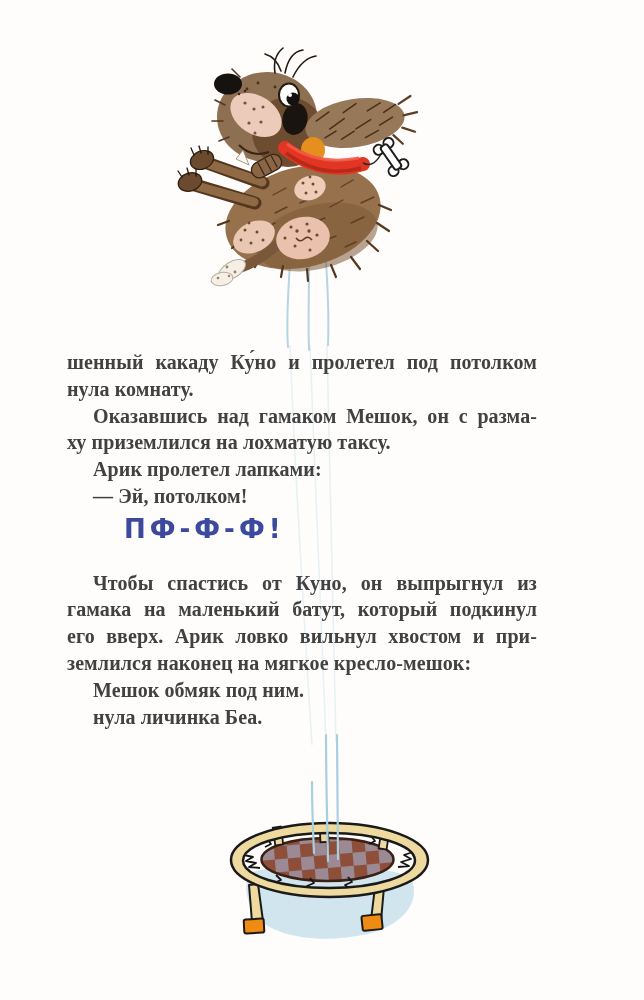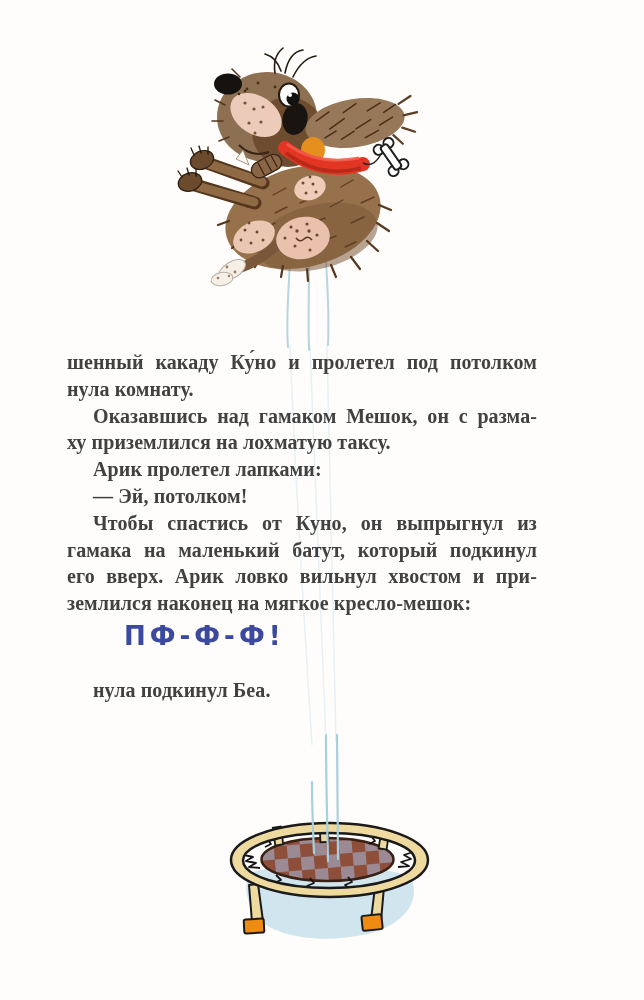--- a/index.html
+++ b/index.html
@@ -239,31 +239,34 @@
       <div class="par indent">
         <div class="line">Оказавшись над гамаком Мешок, он с разма-</div>
         <div class="line lastline">ху приземлился на лохматую таксу.</div>
       </div>
       <div class="par indent">
         <div class="line lastline">Арик пролетел лапками:</div>
       </div>
       <div class="par indent">
         <div class="line lastline">— Эй, потолком!</div>
       </div>
+      <div class="par indent blue">
+        <div class="line lastline">ПФ-Ф-Ф!</div>
+      </div>
       <div class="par indent">
         <div class="line">Чтобы спастись от Куно, он выпрыгнул из</div>
         <div class="line">гамака на маленький батут, который подкинул</div>
         <div class="line">его вверх. Арик ловко вильнул хвостом и при-</div>
         <div class="line lastline">землился наконец на мягкое кресло-мешок:</div>
       </div>
-      <div class="par indent blue">
-        <div class="line lastline">ПФ-Ф-Ф!</div>
-      </div>
-      <div class="par indent">
-        <div class="line lastline">нула подкинул Беа.</div>
+      <div class="par indent">
+        <div class="line lastline">Мешок обмяк под ним.</div>
+      </div>
+      <div class="par indent">
+        <div class="line lastline">нула личинка Беа.</div>
       </div>
     </div>
 
   <svg class="illus" style="left:210px;top:725px;" width="240" height="225" viewBox="0 0 240 225">
     <defs>
       <pattern id="checks" width="26" height="26" patternUnits="userSpaceOnUse" patternTransform="rotate(-5 117 134)">
         <rect width="26" height="26" fill="#9b8a93"></rect>
         <rect x="0" y="0" width="13" height="13" fill="#8e4f3a"></rect>
         <rect x="13" y="13" width="13" height="13" fill="#8e4f3a"></rect>
       </pattern>

